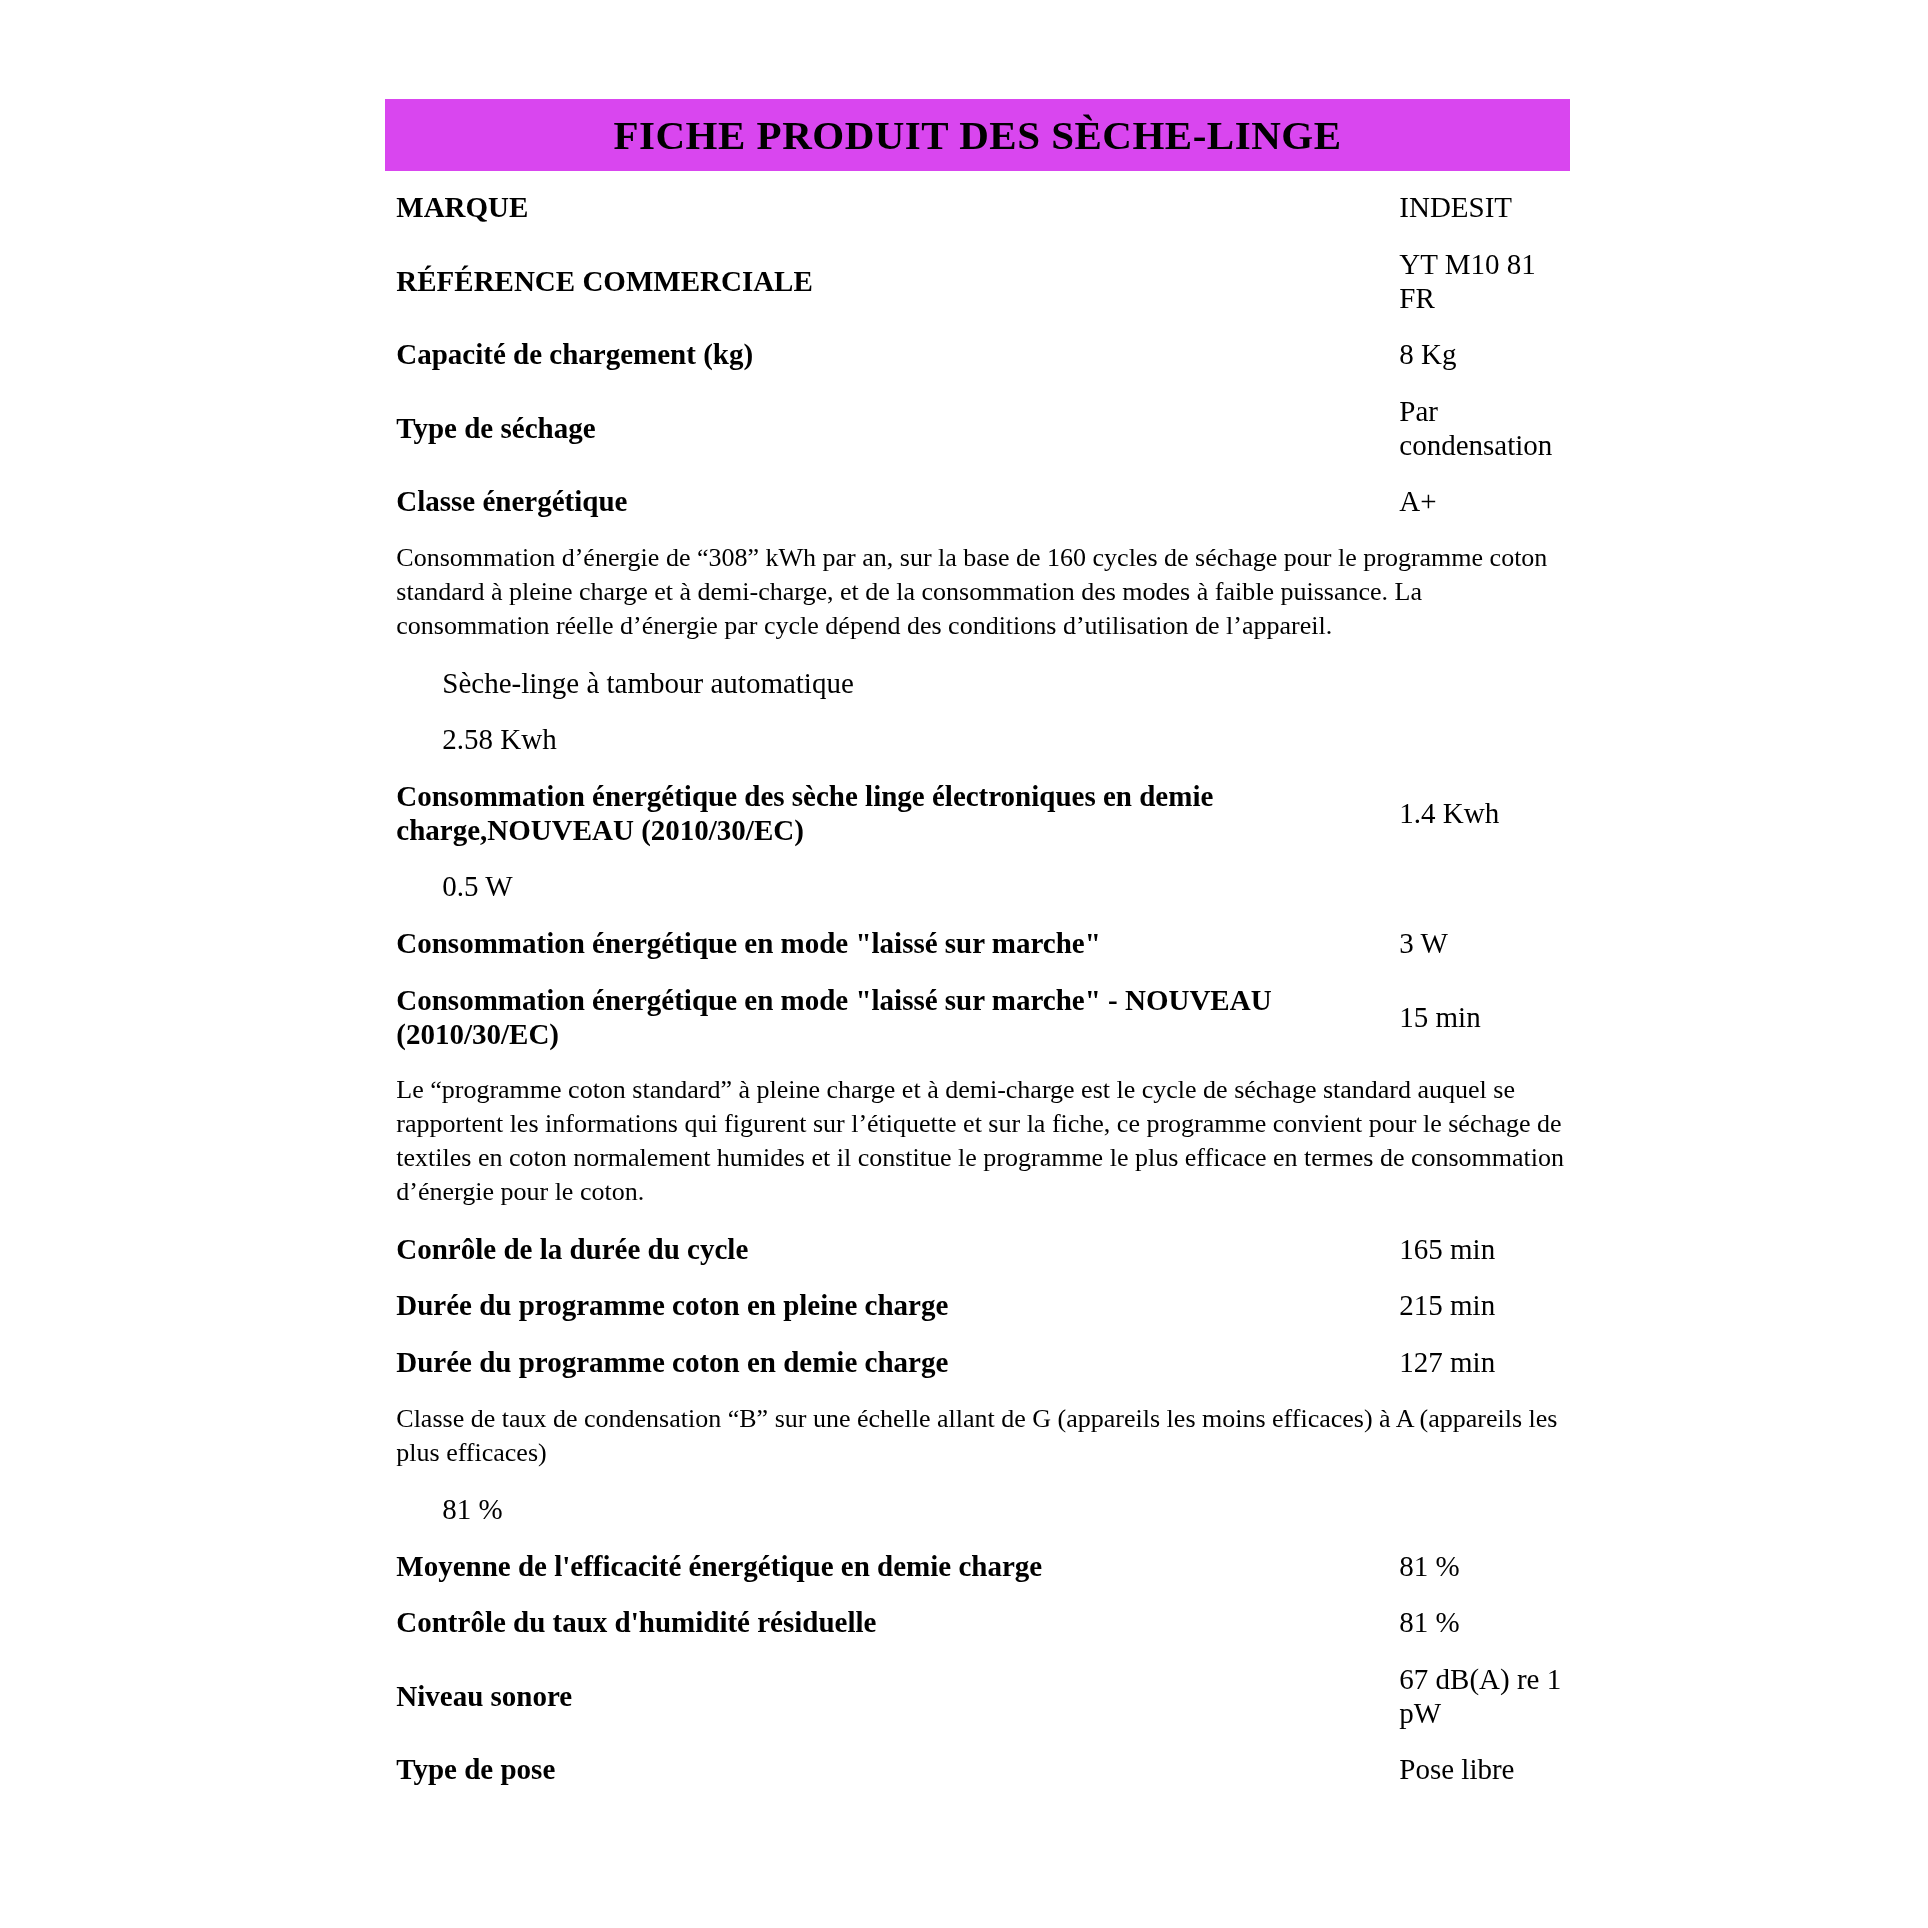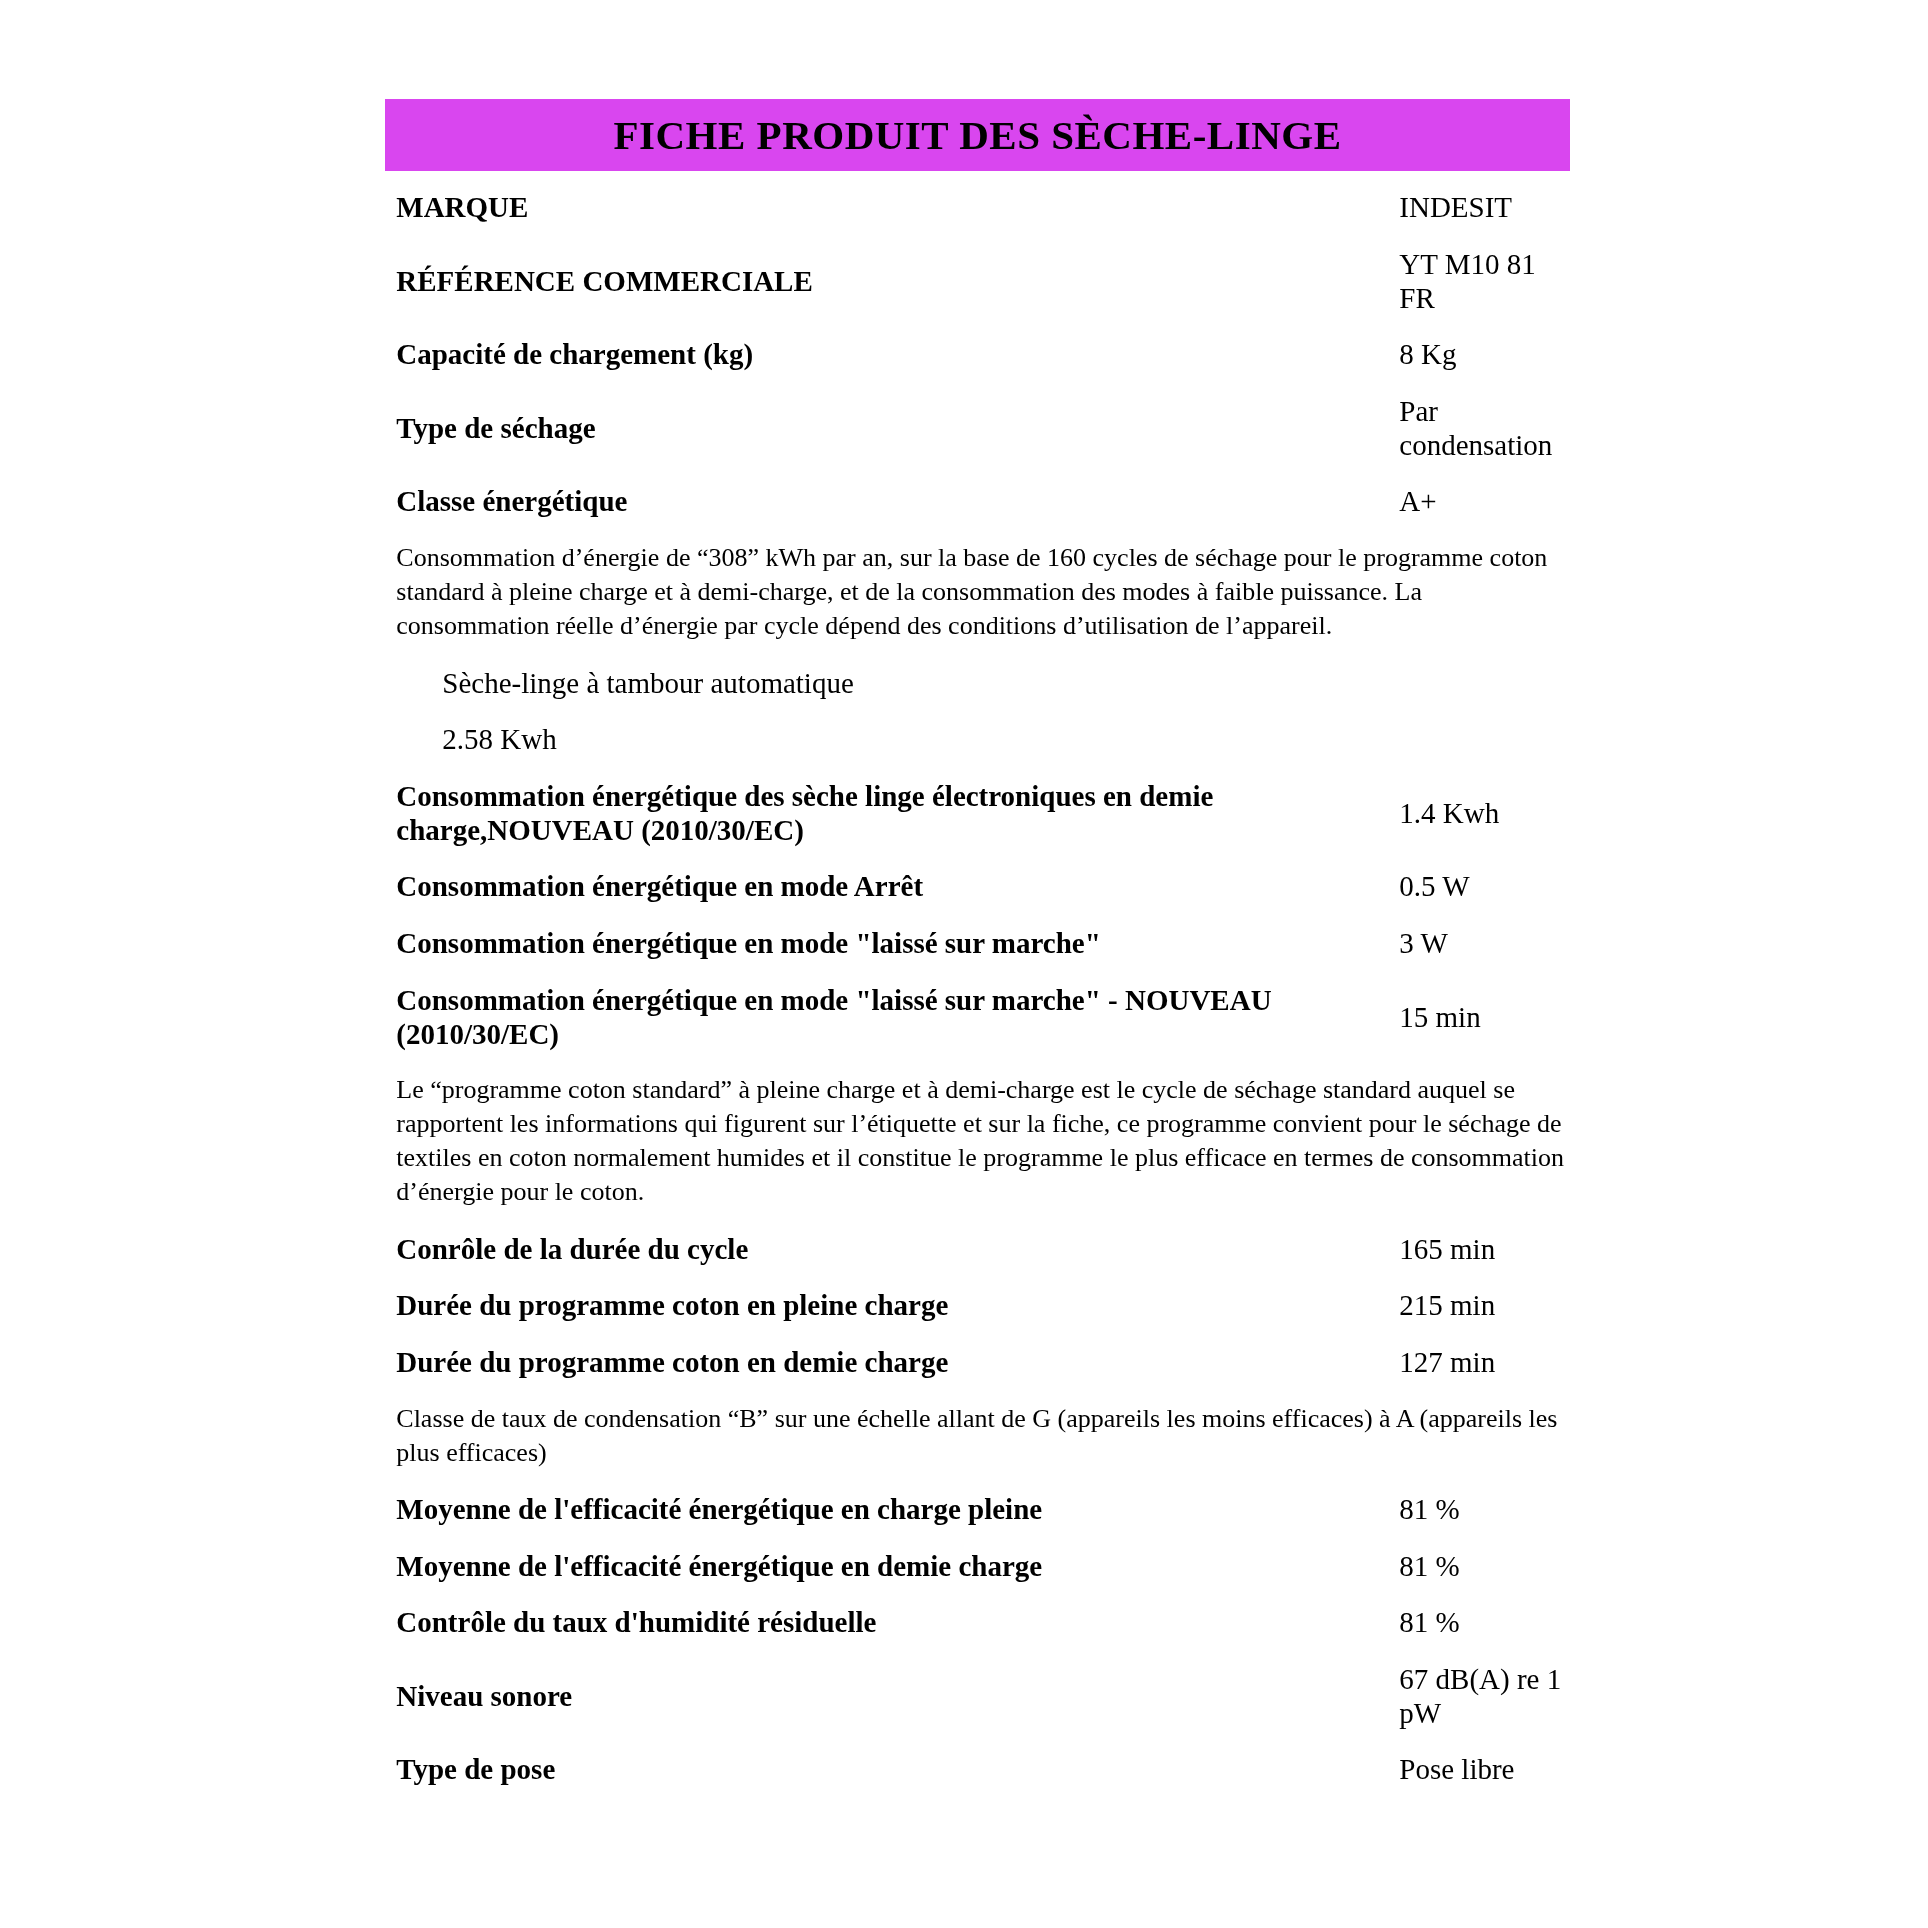--- a/index.html
+++ b/index.html
@@ -96,21 +96,20 @@
         <div class="value">Sèche-linge à tambour automatique</div>
       </div>
       <div class="row">
         <div class="value">2.58 Kwh</div>
       </div>
       <div class="row">
         <div class="label">Consommation énergétique des sèche linge électroniques en demie charge,NOUVEAU (2010/30/EC)</div>
         <div class="value">1.4 Kwh</div>
       </div>
       <div class="row">
-        <div class="label">Consommation énergétique en mode Arrêt</div>
         <div class="value">0.5 W</div>
       </div>
       <div class="row">
         <div class="label">Consommation énergétique en mode "laissé sur marche"</div>
         <div class="value">3 W</div>
       </div>
       <div class="row">
         <div class="label">Consommation énergétique en mode "laissé sur marche" - NOUVEAU (2010/30/EC)</div>
         <div class="value">15 min</div>
       </div>
@@ -122,21 +121,20 @@
       <div class="row">
         <div class="label">Durée du programme coton en pleine charge</div>
         <div class="value">215 min</div>
       </div>
       <div class="row">
         <div class="label">Durée du programme coton en demie charge</div>
         <div class="value">127 min</div>
       </div>
       <p class="para">Classe de taux de condensation “B” sur une échelle allant de G (appareils les moins efficaces) à A (appareils les plus efficaces)</p>
       <div class="row">
-        <div class="label">Moyenne de l'efficacité énergétique en charge pleine</div>
         <div class="value">81 %</div>
       </div>
       <div class="row">
         <div class="label">Moyenne de l'efficacité énergétique en demie charge</div>
         <div class="value">81 %</div>
       </div>
       <div class="row">
         <div class="label">Contrôle du taux d'humidité résiduelle</div>
         <div class="value">81 %</div>
       </div>

